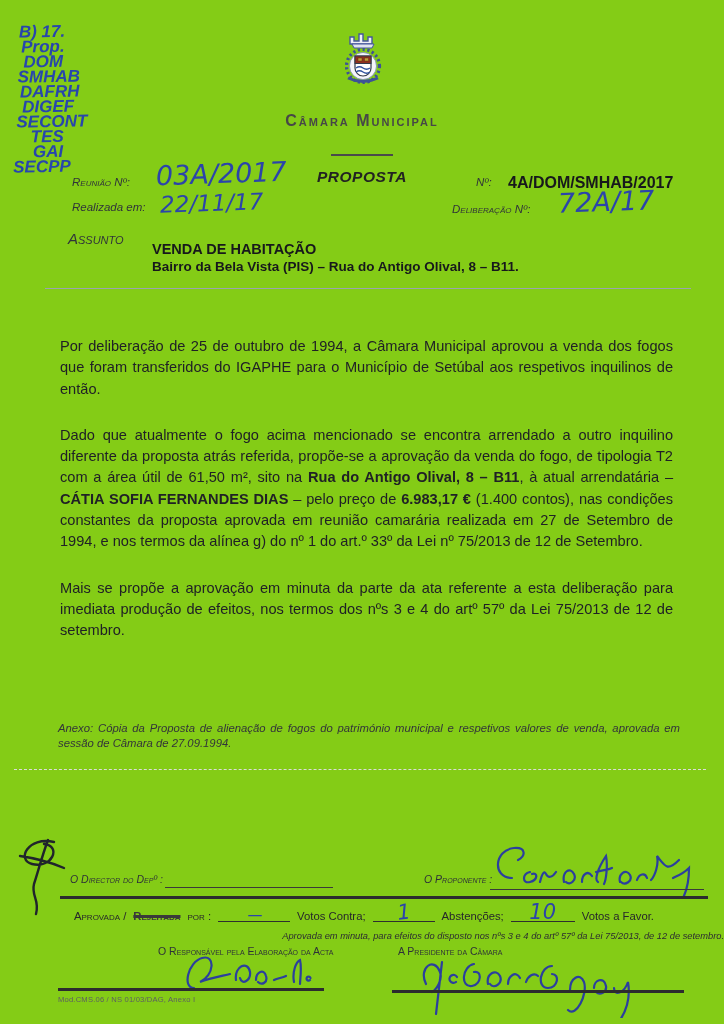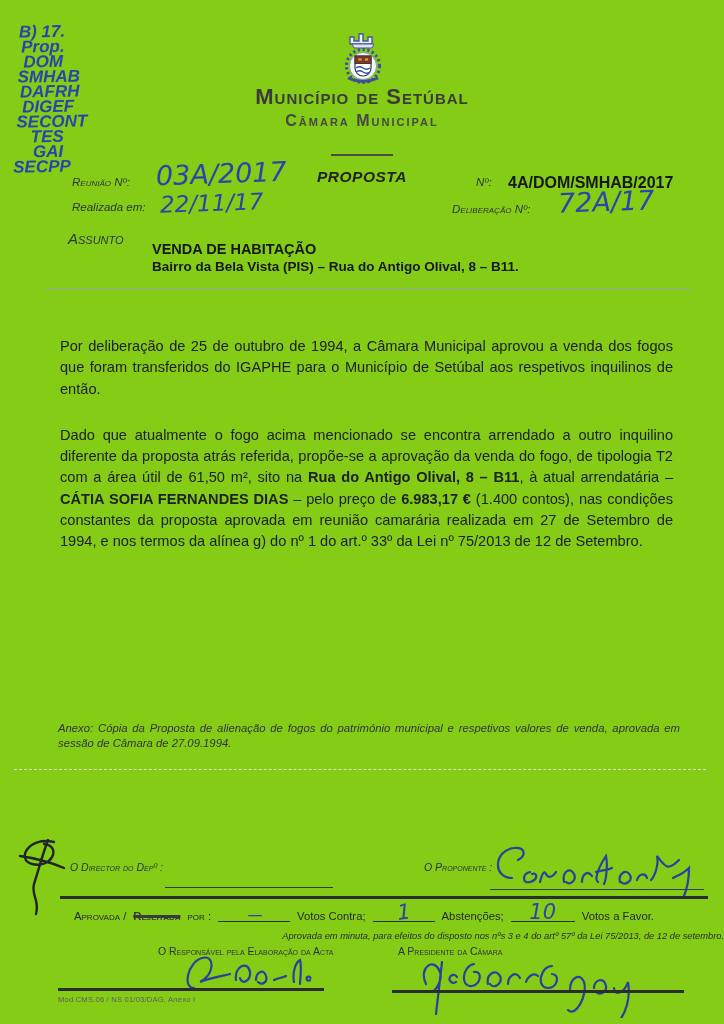--- a/index.html
+++ b/index.html
@@ -22,21 +22,21 @@
   .numval{font-weight:700;font-size:16px;color:#17181c;white-space:nowrap;}
   .assunto-title{font-weight:700;font-size:14.5px;color:#17181c;}
   .assunto-sub{font-weight:700;font-size:13.5px;color:#17181c;}
   .rule{border-top:1px solid #9aa4b0;}
   .dashedrule{border-top:1px dashed #dcdcda;}
   
   .bodytxt{width:613px;font-size:14.6px;line-height:21.3px;text-align:justify;color:#202126;}
   .bodytxt p{margin:0 0 25px 0;}
   .anexo{font-style:italic;font-size:11.3px;line-height:15px;color:#33343a;width:622px;text-align:justify;}
   
-  .sig-label{font-style:italic;font-variant:small-caps;font-size:10.5px;color:#2e3238;white-space:nowrap;}
+  .sig-label{font-style:italic;font-variant:small-caps;font-size:10.5px;color:#2e3238;white-space:nowrap;margin-top:12px;}
   .caps-label{font-variant:small-caps;font-size:10.5px;color:#2e3238;white-space:nowrap;}
   .thinline{border-top:1.4px solid #3a3a3a;}
   .thickline{background:#2c2c2e;}
   .voterow{display:flex;align-items:flex-end;gap:7px;font-size:11.3px;color:#26272b;white-space:nowrap;}
   .voterow .lbl{font-variant:small-caps;}
   .blank{position:relative;display:inline-block;border-bottom:1.3px solid #2e2e2e;height:15px;}
   .blank .hv{position:absolute;left:50%;bottom:-3px;transform:translateX(-50%);
              font-family:"DejaVu Sans",sans-serif;color:#2b44ab;font-style:italic;font-weight:500;}
   .minuta{width:100%;text-align:right;font-style:italic;font-size:9.3px;color:#2c2d31;}
   .footer-code{font-size:7.6px;color:#5c5e62;letter-spacing:.2px;}
@@ -72,21 +72,20 @@
       <path d="M21 28 h16 v12 a8 8 0 0 1 -8 8 a8 8 0 0 1 -8 -8 z" fill="#ffffff" stroke="#343a4a" stroke-width="1.2"></path>
       <rect x="21" y="28" width="16" height="7.5" fill="#8f2f1e" stroke="#343a4a" stroke-width="1"></rect>
       <rect x="24" y="30" width="4" height="3" fill="#c79a3a" stroke="#5a3a12" stroke-width="0.5"></rect>
       <rect x="30.5" y="30" width="4" height="3" fill="#c79a3a" stroke="#5a3a12" stroke-width="0.5"></rect>
       <path d="M22 40 q3.5 -2.5 7 0 q3.5 2.5 7 0 M22 44 q3.5 -2.5 7 0 q3.5 2.5 7 0" fill="none" stroke="#31549e" stroke-width="1.3"></path>
 
       <path d="M14 50 q15 7 30 0" fill="none" stroke="#3d5296" stroke-width="3"></path>
     </svg>
   </div>
 
-  <div class="abs muni" style="left:0;top:84px;">Município de Setúbal</div>
   <div class="abs cam" style="left:0;top:112px;">Câmara Municipal</div>
   <div class="abs shortrule" style="left:331px;top:154px;"></div>
 
   <span class="abs flabel" style="left:72px;top:176px;">Reunião Nº:</span>
   <span class="abs hand" style="left:156px;top:158px;font-size:27px;transform:rotate(-2deg);">03A/2017</span>
   <span class="abs flabel" style="left:72px;top:201px;font-variant:normal;">Realizada em:</span>
   <span class="abs hand" style="left:160px;top:190px;font-size:23px;transform:rotate(-2deg);">22/11/17</span>
 
   <span class="abs proposta" style="left:317px;top:168px;">PROPOSTA</span>
 
@@ -97,20 +96,21 @@
 
   <span class="abs flabel" style="left:68px;top:230px;font-size:15px;">Assunto</span>
   <span class="abs assunto-title" style="left:152px;top:241px;">VENDA DE HABITAÇÃO</span>
   <span class="abs assunto-sub" style="left:152px;top:259px;">Bairro da Bela Vista (PIS) – Rua do Antigo Olival, 8 – B11.</span>
 
   <div class="abs rule" style="left:45px;top:288px;width:646px;"></div>
 
   <div class="abs bodytxt" style="left:60px;top:336px;">
     <p>Por deliberação de 25 de outubro de 1994, a Câmara Municipal aprovou a venda dos fogos que foram transferidos do IGAPHE para o Município de Setúbal aos respetivos inquilinos de então.</p>
     <p><span>Dado que atualmente o fogo acima mencionado se encontra arrendado a outro inquilino diferente da proposta atrás referida, propõe-se a aprovação da venda do fogo, de tipologia T2 com a área útil de 61,50 m², sito na </span><b>Rua do Antigo Olival, 8 – B11</b><span>, à atual arrendatária – </span><b>CÁTIA SOFIA FERNANDES DIAS</b><span> – pelo preço de </span><b>6.983,17 €</b><span> (1.400 contos), nas condições constantes da proposta aprovada em reunião camarária realizada em 27 de Setembro de 1994, e nos termos da alínea g) do nº 1 do art.º 33º da Lei nº 75/2013 de 12 de Setembro.</span></p>
+    <p>Mais se propõe a aprovação em minuta da parte da ata referente a esta deliberação para imediata produção de efeitos, nos termos dos nºs 3 e 4 do artº 57º da Lei 75/2013 de 12 de setembro.</p>
   </div>
 
   <div class="abs anexo" style="left:58px;top:721px;">Anexo: Cópia da Proposta de alienação de fogos do património municipal e respetivos valores de venda, aprovada em sessão de Câmara de 27.09.1994.</div>
 
   <div class="abs dashedrule" style="left:14px;top:769px;width:692px;"></div>
 
   <div class="abs" style="left:14px;top:838px;">
     <svg width="54" height="78" viewBox="0 0 54 78">
       <path d="M40 4 C14 -2 2 22 18 26 C38 31 48 8 30 6 M34 2 C28 18 24 34 20 46 C17 58 26 62 22 76 M6 18 C20 20 36 24 50 30" fill="none" stroke="#20242c" stroke-width="2.4" stroke-linecap="round"></path>
     </svg>

